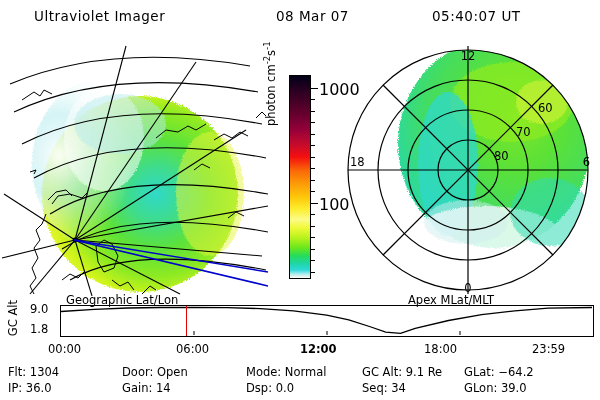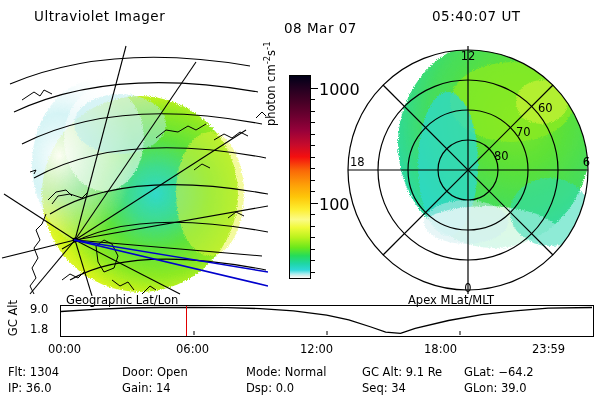--- a/index.html
+++ b/index.html
@@ -3,21 +3,21 @@
 <meta charset="utf-8">
 <title>Ultraviolet Imager</title>
 <style>
   html,body{margin:0;padding:0;background:#ffffff;}
   body{width:600px;height:400px;overflow:hidden;
        font-family:"DejaVu Sans",sans-serif;color:#000;}
   #stage{position:relative;width:600px;height:400px;}
 
   .hdr{position:absolute;top:8px;font-size:13.5px;letter-spacing:.5px;white-space:nowrap;}
   #hdr-title{left:34px;}
-  #hdr-date{left:284px;margin-top:12px;}
+  #hdr-date{left:276px;}
   #hdr-time{left:432px;}
 
   .panel-title{position:absolute;font-size:11.5px;white-space:nowrap;}
   #title-geo{left:66px;top:293px;}
   #title-apex{left:408px;top:293px;}
 
   svg{display:block;}
   .absvg{position:absolute;}
 
   
@@ -233,21 +233,21 @@
       <line x1="133" y1="29" x2="133" y2="25"></line>
       <line x1="266" y1="29" x2="266" y2="25"></line>
       <line x1="399" y1="29" x2="399" y2="25"></line>
     </g>
   </svg>
   <div id="strip-marker" style="left: 186.462px;"></div>
 
   <div id="time-labels">
       <div class="tlab" style="left: 48px;">00:00</div>
       <div class="tlab" style="left: 176px;">06:00</div>
-      <div class="tlab" style="left: 300px;">12:00</div>
+      <div class="tlab" style="left: 300px; font-weight: bold;">12:00</div>
       <div class="tlab" style="left: 424px;">18:00</div>
       <div class="tlab" style="left: 532px;">23:59</div>
     </div>
 
   <div id="status-block">
       <div class="stat srow1 sc0"><span>Flt:</span><span> 1304</span></div>
       <div class="stat srow1 sc1"><span>Door:</span><span> Open</span></div>
       <div class="stat srow1 sc2"><span>Mode:</span><span> Normal</span></div>
       <div class="stat srow1 sc3"><span>GC Alt:</span><span> 9.1 Re</span></div>
       <div class="stat srow1 sc4"><span>GLat:</span><span> −64.2</span></div>

